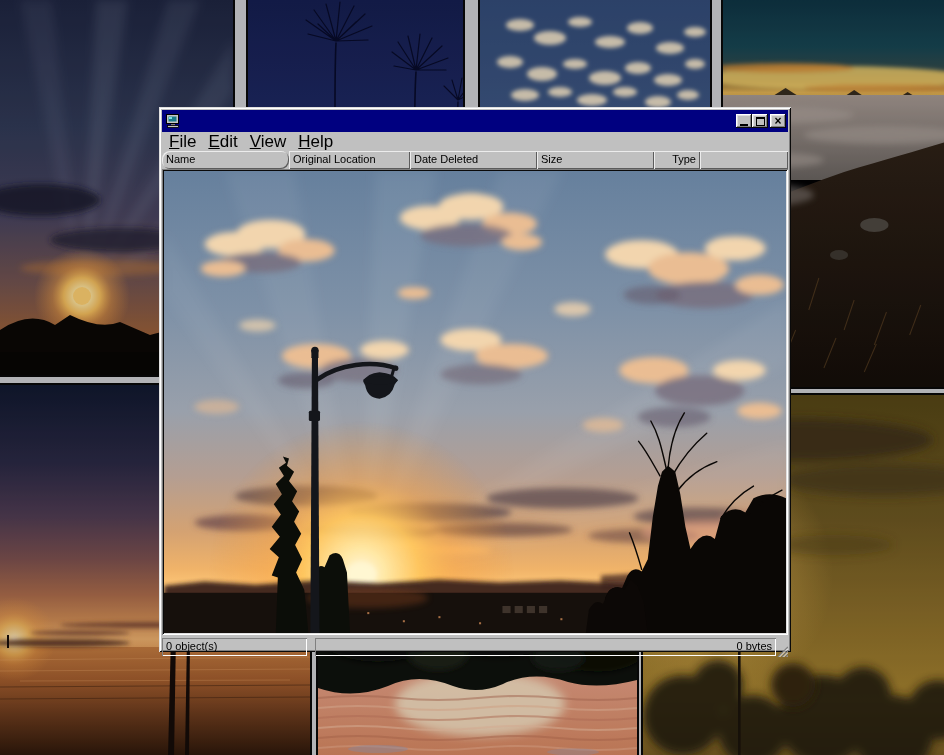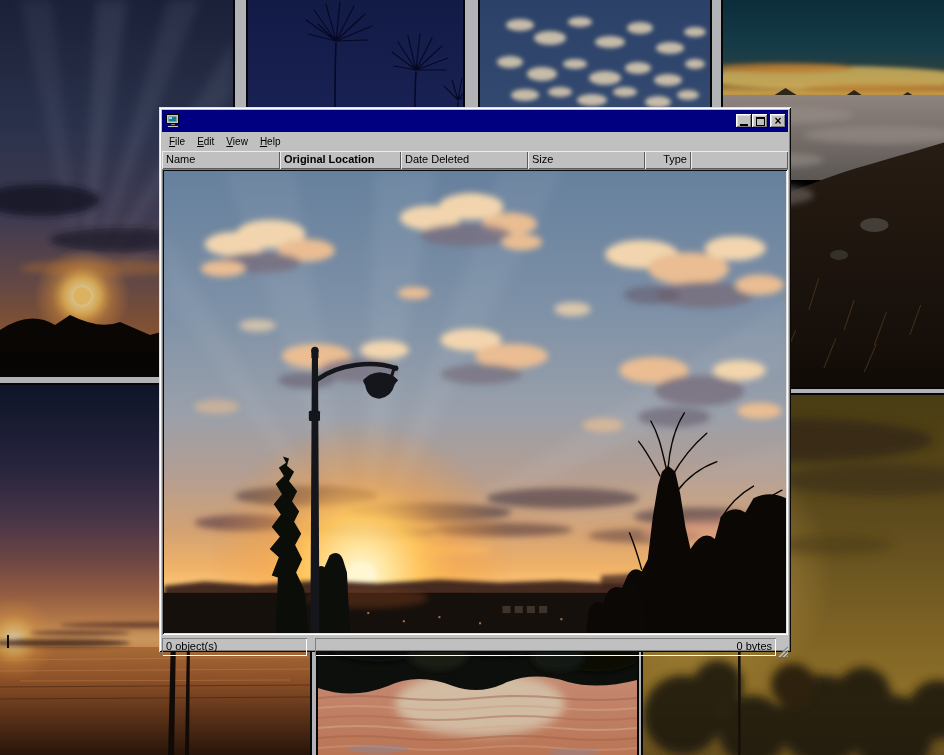--- a/index.html
+++ b/index.html
@@ -26,26 +26,26 @@
   .ttext{flex:1;color:#fff;font-size:11px;font-weight:bold;}
   .tbtns{display:flex;}
   .tbtn{width:16px;height:14px;background:#c0c0c0;border:0;padding:0;
         box-shadow:inset -1px -1px 0 #0a0a0a,inset 1px 1px 0 #fff,inset -2px -2px 0 #808080,inset 2px 2px 0 #dfdfdf;
         display:flex;align-items:center;justify-content:center;}
   .tbtn.close{margin-left:2px;}
   .g-min{display:block;width:8px;height:2px;background:#000;margin-top:7px;}
   .g-max{display:block;width:9px;height:9px;border:1px solid #000;border-top:2px solid #000;box-sizing:border-box;}
   .g-close{font-size:12px;font-weight:bold;color:#000;line-height:11px;}
   .menubar{height:19px;display:flex;align-items:center;padding-left:1px;flex:0 0 auto;}
-  .mitem{font-size:10px;color:#000;padding:2px 6px;}
+  .mitem{font-size:17px;color:#000;padding:2px 6px;}
   .mitem u{text-decoration:underline;}
   .headers{display:flex;height:18px;flex:0 0 auto;}
   .hcell{box-sizing:border-box;background:#c0c0c0;box-shadow:inset 1px 1px 0 #ececec,inset -1px -1px 0 #5c5c5c;
          font-size:11px;color:#000;padding:2px 4px 0;white-space:nowrap;overflow:hidden;}
-  .w1{width:118px;} .w2{width:121px;font-weight:bold;} .w3{width:127px;} .w4{width:117px;} .w5{width:46px;text-align:right;}
+  .w1{width:127px;border-radius:8px;} .w2{width:121px;} .w3{width:127px;} .w4{width:117px;} .w5{width:46px;text-align:right;}
   .hcell.fill{flex:1;}
   .content{flex:1;box-shadow:inset 1px 1px 0 #808080,inset -1px -1px 0 #fff,inset 2px 2px 0 #0a0a0a,inset -2px -2px 0 #dfdfdf;
            padding:2px;box-sizing:border-box;background:#7f93a9;}
   .content svg{display:block;width:100%;height:100%;}
   .statusbar{flex:0 0 auto;height:20px;margin-top:2px;display:flex;position:relative;}
   .spanel{box-shadow:inset 1px 1px 0 #808080,inset -1px -1px 0 #fff;font-size:11px;color:#000;
           padding:2px 4px 0;box-sizing:border-box;height:18px;margin-top:1px;}
   .sp1{width:145px;margin-right:8px;}
   .sp2{flex:1;margin-right:12px;text-align:right;}
   .grip{position:absolute;right:0;bottom:1px;width:13px;height:13px;}

